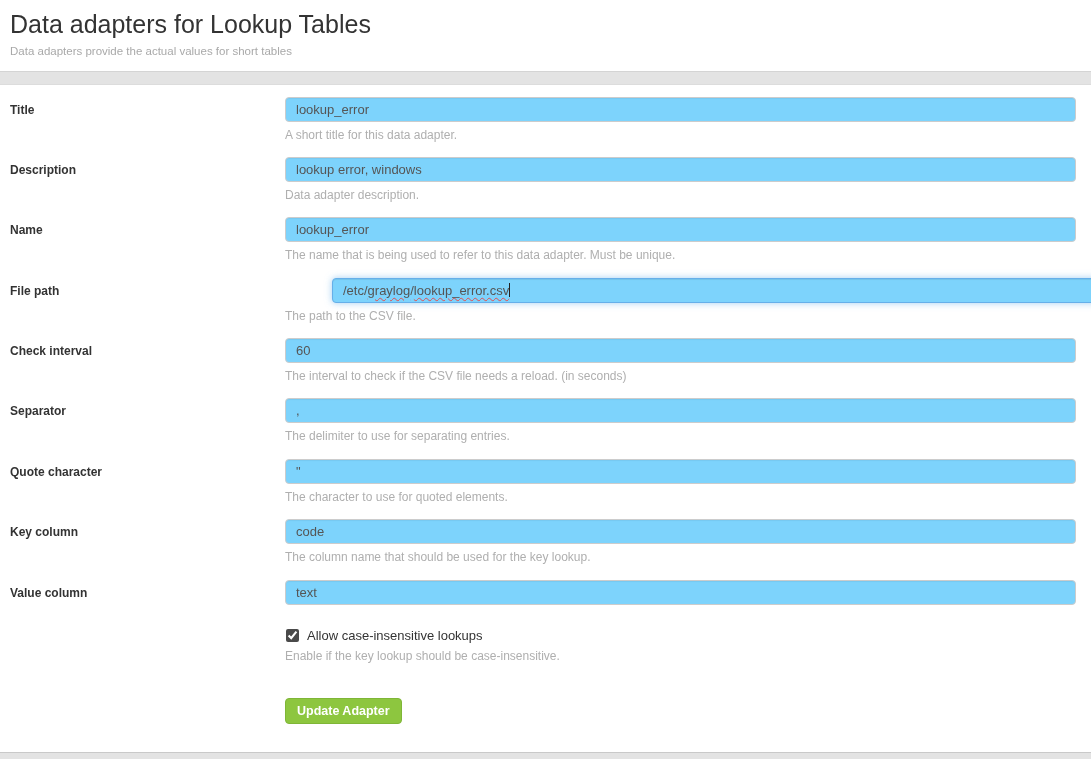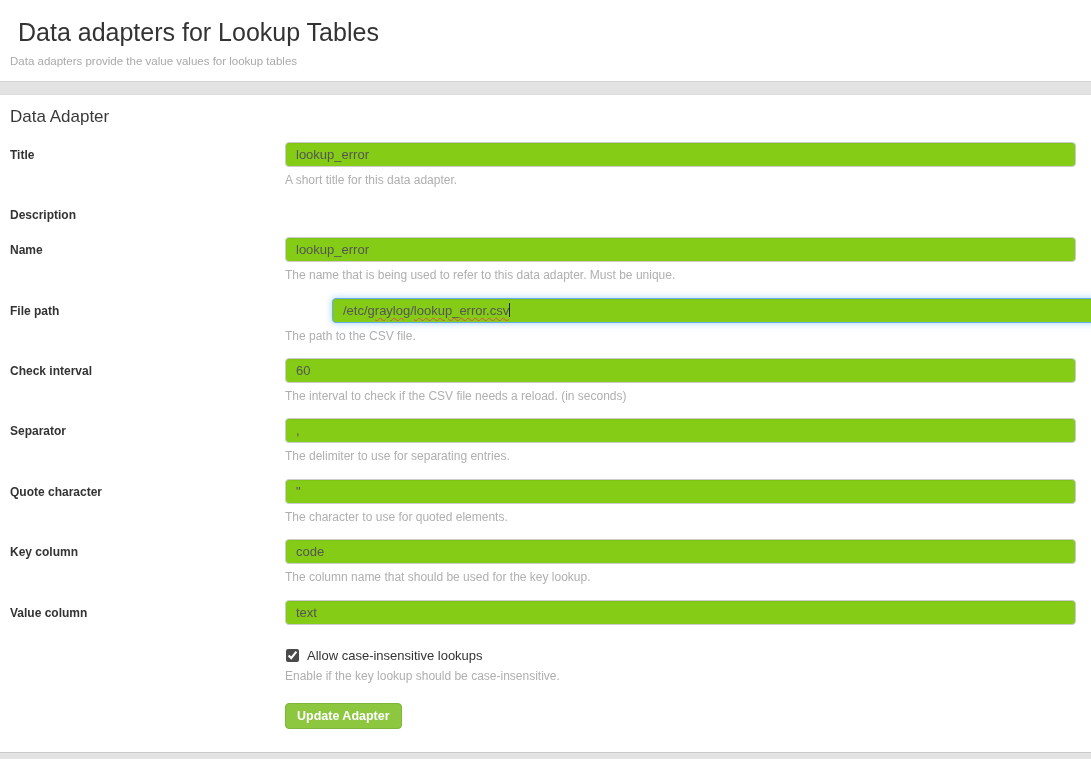--- a/index.html
+++ b/index.html
@@ -10,21 +10,21 @@
     position: relative;
     background: #ffffff;
     font-family: "Liberation Sans", "DejaVu Sans", sans-serif;
     color: #333;
     overflow: hidden;
   }
 
   
   .page-header { padding: 11px 10px 0 10px; }
   .page-header h1 {
-    margin: 8px;
+    margin: 0;
     font-size: 25px;
     font-weight: 400;
     color: #333;
     line-height: 1.1;
   }
   .page-header .subtitle {
     margin-top: 6px;
     font-size: 11.5px;
     color: #a9a9a9;
   }
@@ -70,21 +70,21 @@
     line-height: 1.2;
   }
   .form-control {
     display: block;
     width: 100%;
     height: 25px;
     padding: 3px 10px;
     font-size: 13px;
     font-family: "Liberation Sans", "DejaVu Sans", sans-serif;
     color: #555;
-    background: #84cc16;
+    background: #7dd3fc;
     border: 1px solid #ccc;
     border-radius: 4px;
     box-shadow: inset 0 1px 1px rgba(0,0,0,0.05);
     outline: none;
     line-height: 17px;
   }
   .form-control.focused {
     border-color: #66afe9;
     box-shadow: inset 0 1px 1px rgba(0,0,0,0.075), 0 0 7px rgba(102,175,233,0.6);
   }
@@ -111,21 +111,21 @@
   }
   @keyframes blink { 50% { opacity: 0; } }
   .help-block {
     margin-top: 6px;
     font-size: 12px;
     color: #afafaf;
     line-height: 1.2;
   }
 
   
-  .checkbox-group { margin-top: 23px; margin-bottom: 14px; }
+  .checkbox-group { margin-top: 23px; margin-bottom: 29px; }
   .checkbox-line {
     display: flex;
     align-items: center;
     font-size: 13px;
     color: #333;
   }
   .checkbox-line input[type="checkbox"] {
     width: 13px; height: 13px;
     margin: 0 8px 0 1px;
     accent-color: #4a4a4a;
@@ -144,39 +144,42 @@
     border: 1px solid #7fb637;
     border-radius: 4px;
     cursor: pointer;
   }
 </style>
 </head>
 <body>
 
 <div class="page-header">
   <h1>Data adapters for Lookup Tables</h1>
-  <div class="subtitle">Data adapters provide the value values for lookup tables</div>
+  <div class="subtitle">Data adapters provide the actual values for short tables</div>
 </div>
 
 <div class="top-bar"></div>
 
 <div class="content">
-  <h2 class="section-title">Data Adapter</h2>
 
   <form>
     <div id="form-fields">
         <div class="form-group">
           <label class="control-label">Title</label>
           <div>
             <input type="text" class="form-control" value="lookup_error" style="">
             <div class="help-block">A short title for this data adapter.</div>
           </div>
         </div>
         <div class="form-group">
           <label class="control-label">Description</label>
+          <div>
+            <input type="text" class="form-control" value="lookup error, windows" style="">
+            <div class="help-block">Data adapter description.</div>
+          </div>
         </div>
         <div class="form-group">
           <label class="control-label">Name</label>
           <div>
             <input type="text" class="form-control" value="lookup_error" style="">
             <div class="help-block">The name that is being used to refer to this data adapter. Must be unique.</div>
           </div>
         </div>
         <div class="form-group">
           <label class="control-label">File path</label>

